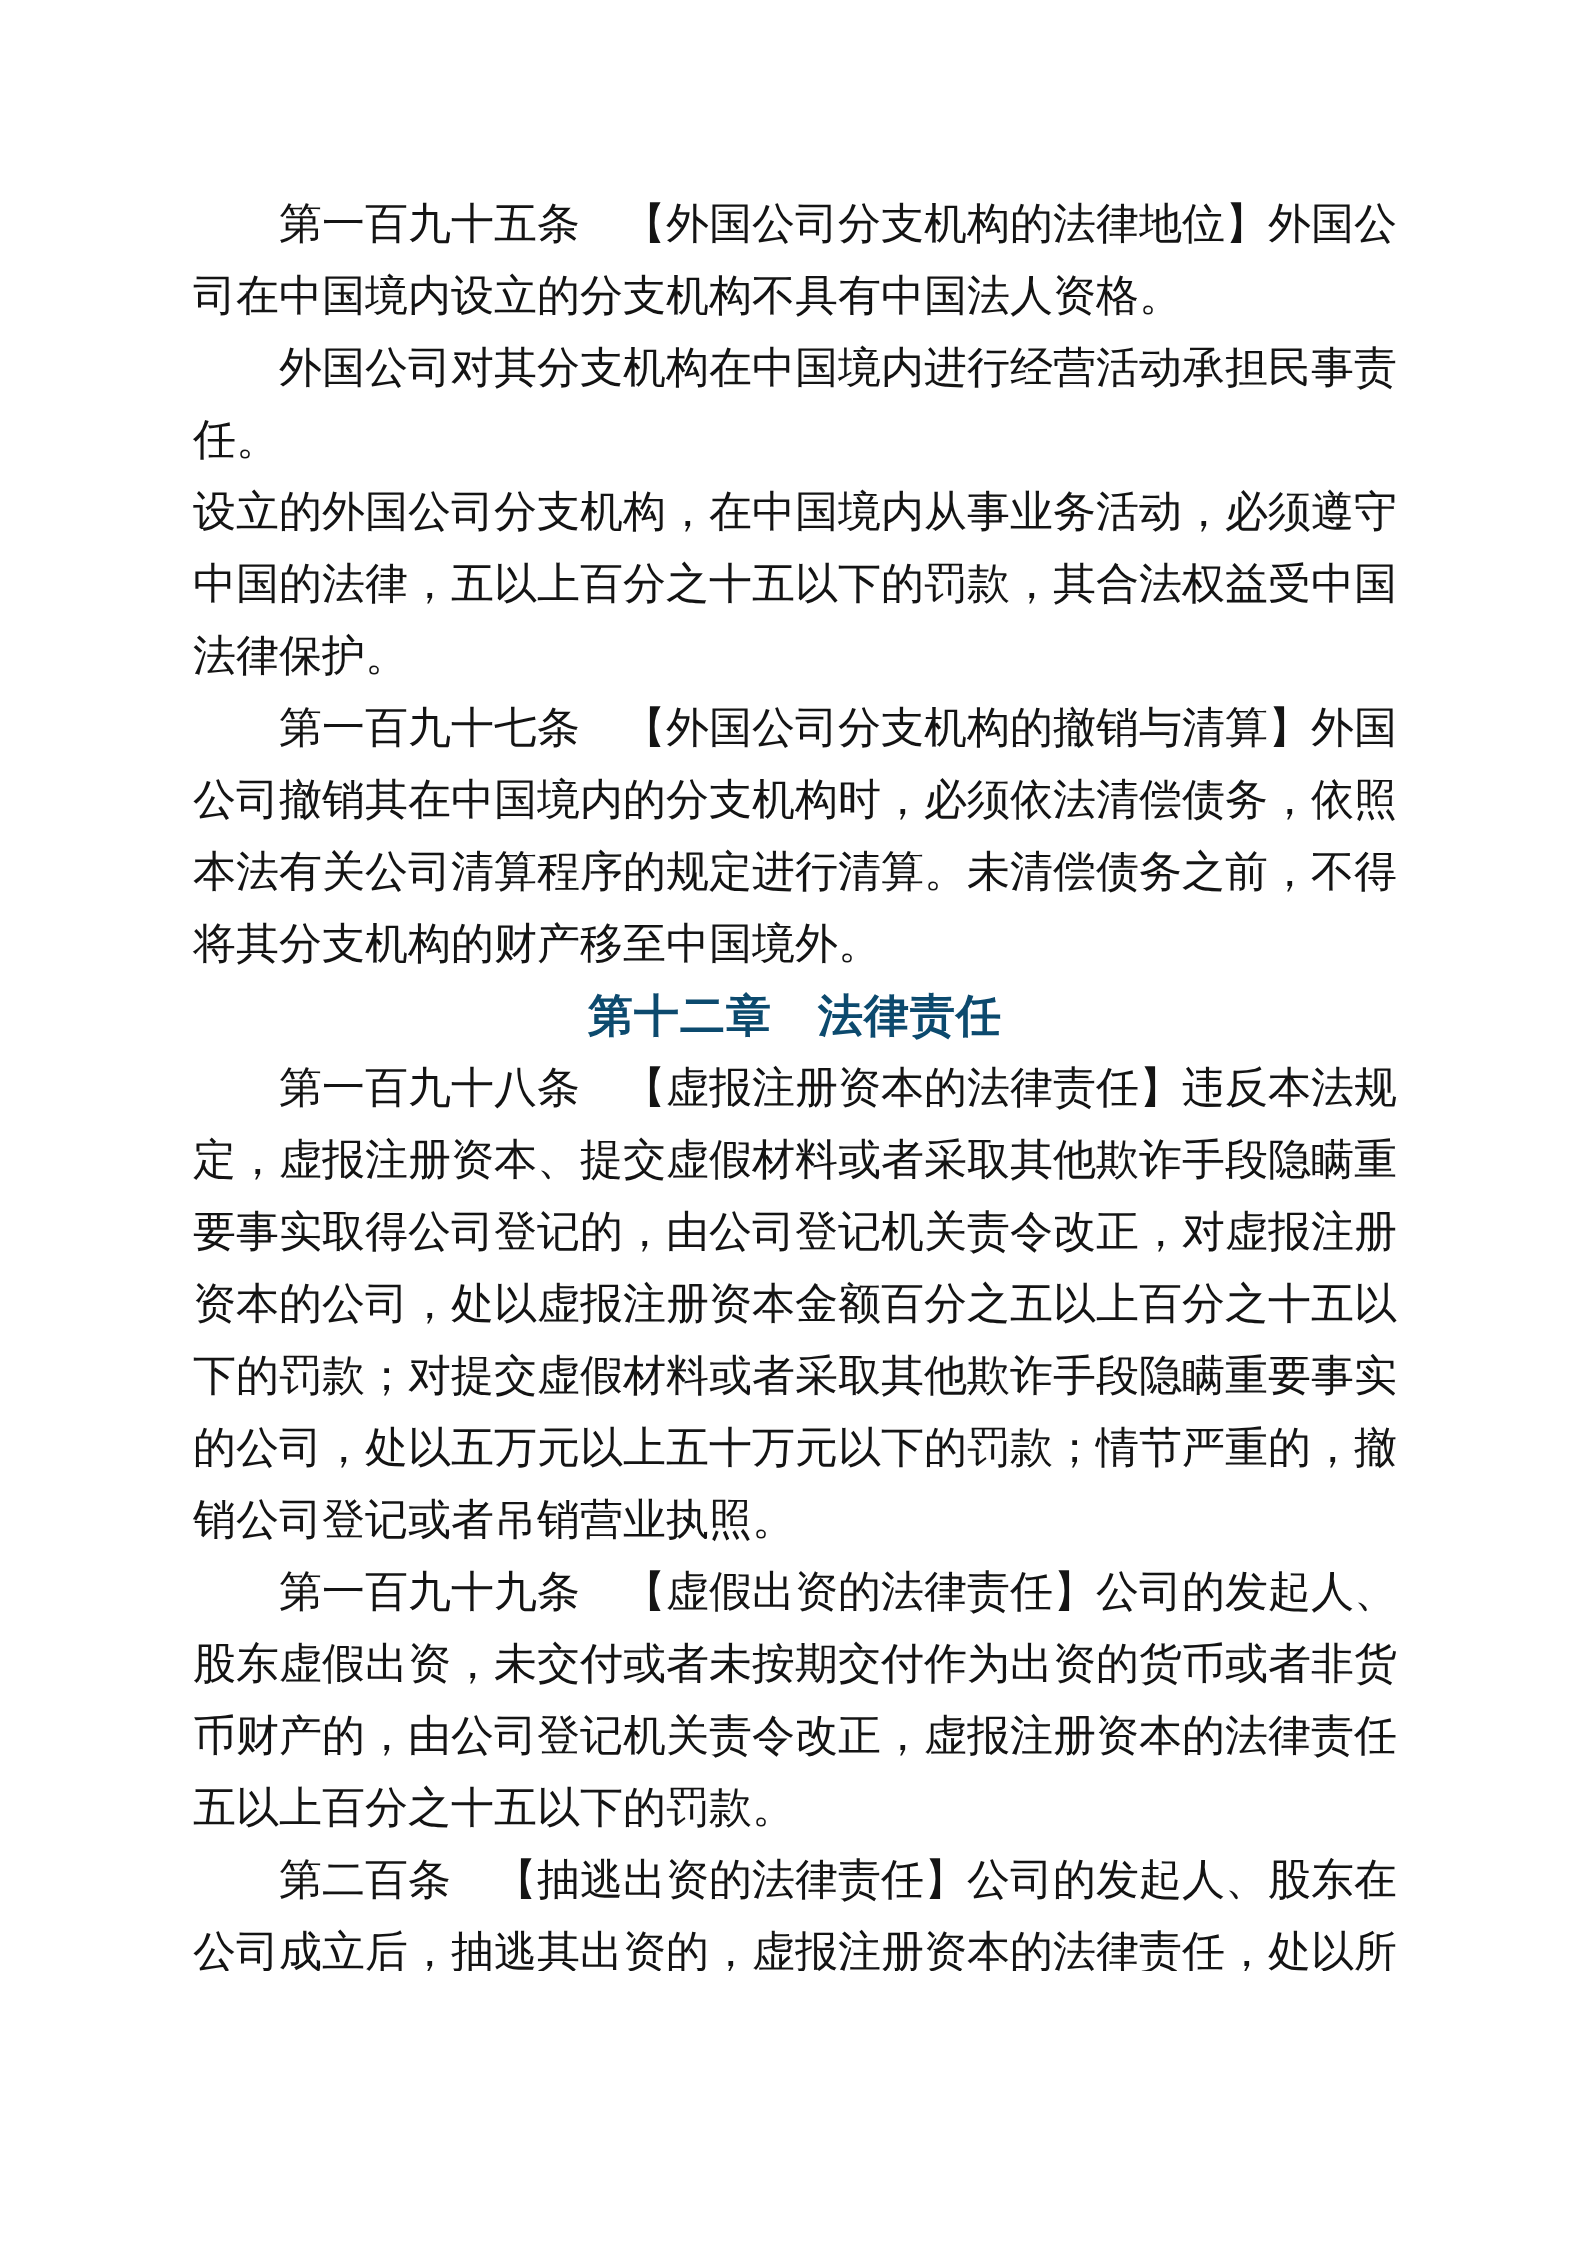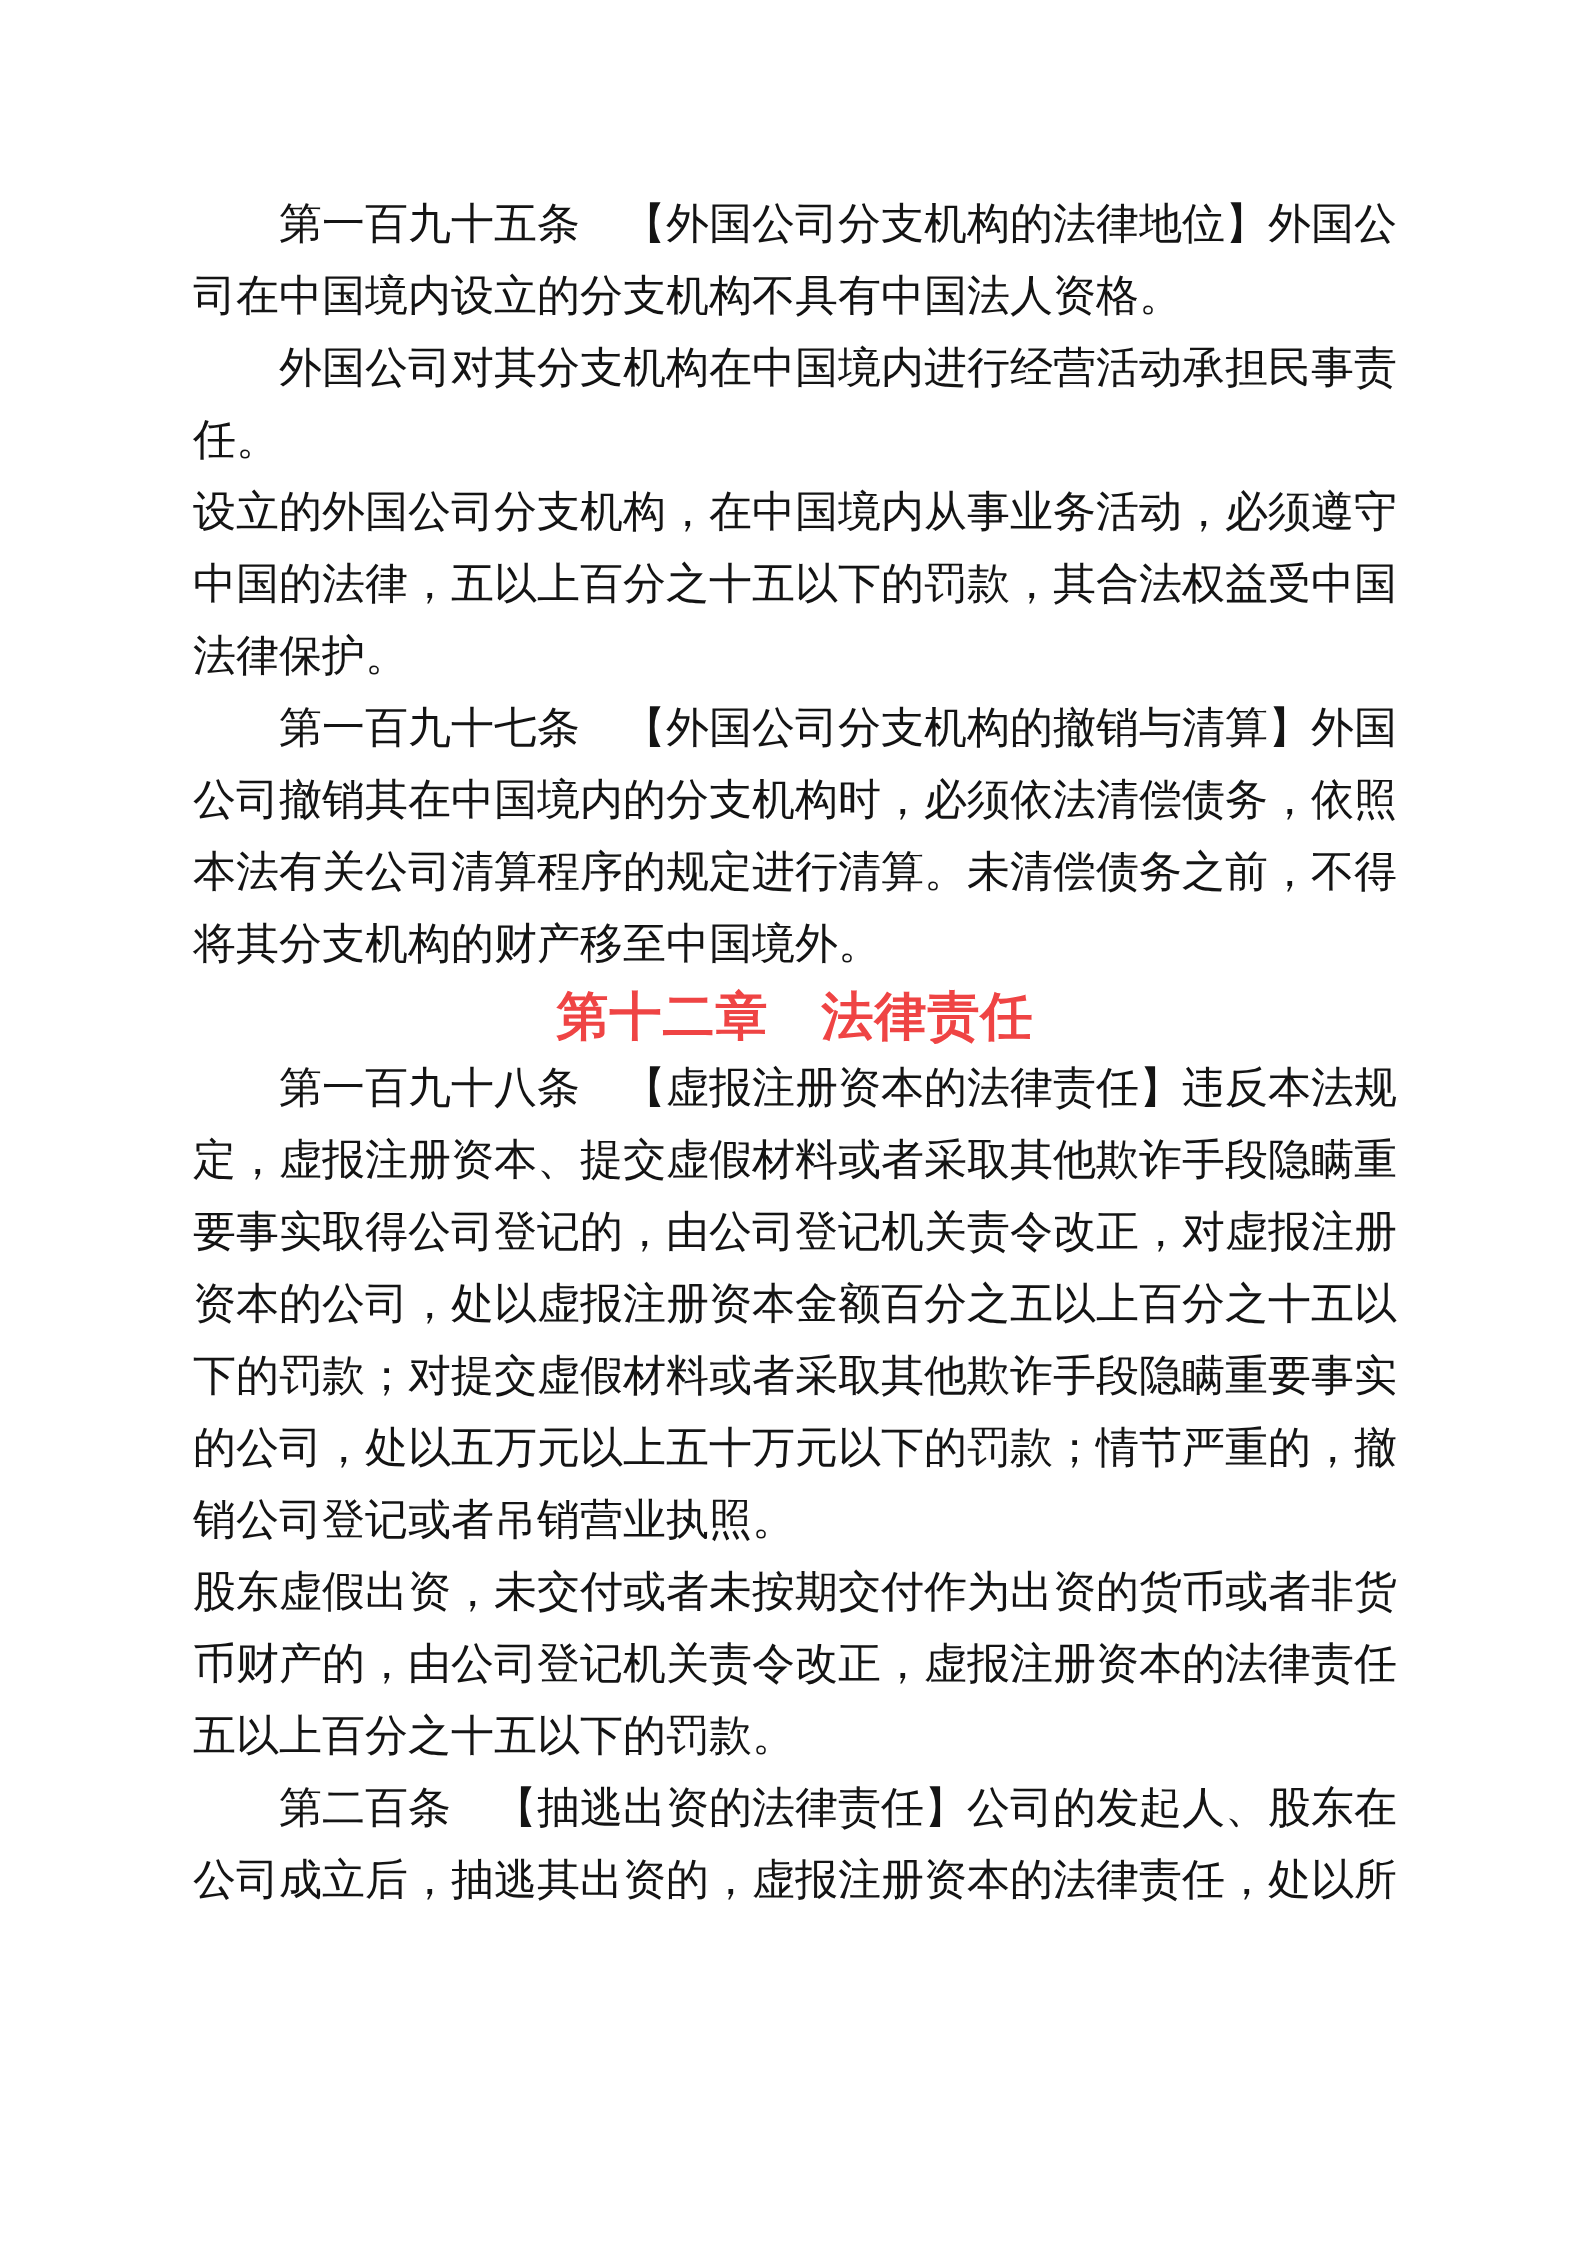--- a/index.html
+++ b/index.html
@@ -39,24 +39,24 @@
   }
   
   .ind {
     text-indent: 86px;
   }
   .chapter {
     height: 72px;
     line-height: 72px;
     margin: 0;
     font-family: "Liberation Sans", "DejaVu Sans", sans-serif;
-    font-size: 52px;
+    font-size: 45px;
     font-weight: 700;
     text-align: center;
-    color: #ef4444;
+    color: #0c4a6e;
     letter-spacing: 1px;
   }
   .page-footer {
     position: absolute;
     left: 185px;
     top: 2078px;
     font-family: "Liberation Serif", "DejaVu Serif", serif;
     font-size: 40px;
     line-height: 48px;
     color: #141414;
@@ -83,20 +83,21 @@
 
     <h2 class="chapter">第十二章　法律责任</h2>
 
     <div class="line ind fj">第一百九十八条　【虚报注册资本的法律责任】违反本法规</div>
     <div class="line fj">定，虚报注册资本、提交虚假材料或者采取其他欺诈手段隐瞒重</div>
     <div class="line fj">要事实取得公司登记的，由公司登记机关责令改正，对虚报注册</div>
     <div class="line fj">资本的公司，处以虚报注册资本金额百分之五以上百分之十五以</div>
     <div class="line fj">下的罚款；对提交虚假材料或者采取其他欺诈手段隐瞒重要事实</div>
     <div class="line fj">的公司，处以五万元以上五十万元以下的罚款；情节严重的，撤</div>
     <div class="line">销公司登记或者吊销营业执照。</div>
+    <div class="line ind fj">第一百九十九条　【虚假出资的法律责任】公司的发起人、</div>
     <div class="line fj">股东虚假出资，未交付或者未按期交付作为出资的货币或者非货</div>
     <div class="line fj">币财产的，由公司登记机关责令改正，虚报注册资本的法律责任</div>
     <div class="line">五以上百分之十五以下的罚款。</div>
     <div class="line ind fj">第二百条　【抽逃出资的法律责任】公司的发起人、股东在</div>
     <div class="line fj">公司成立后，抽逃其出资的，虚报注册资本的法律责任，处以所</div>
   </main>
 
   <div class="page-footer">— 46 —</div>
 
 </div>

